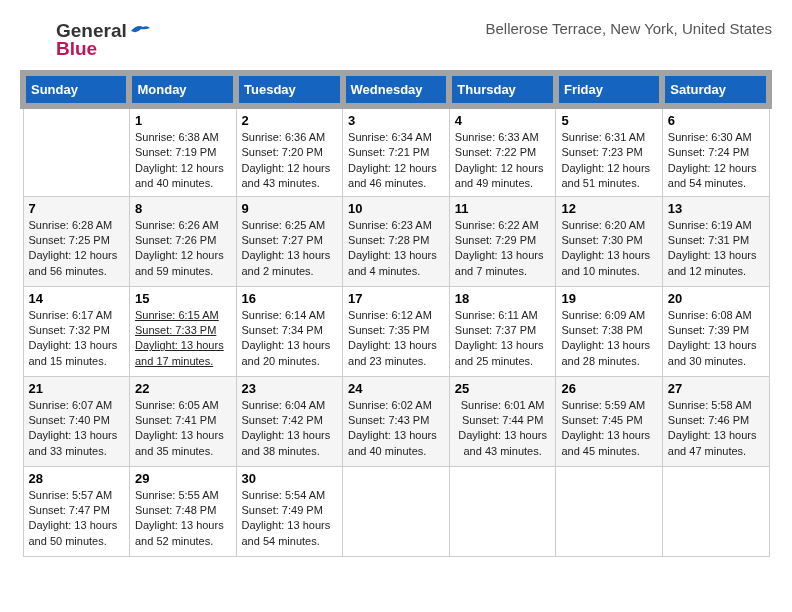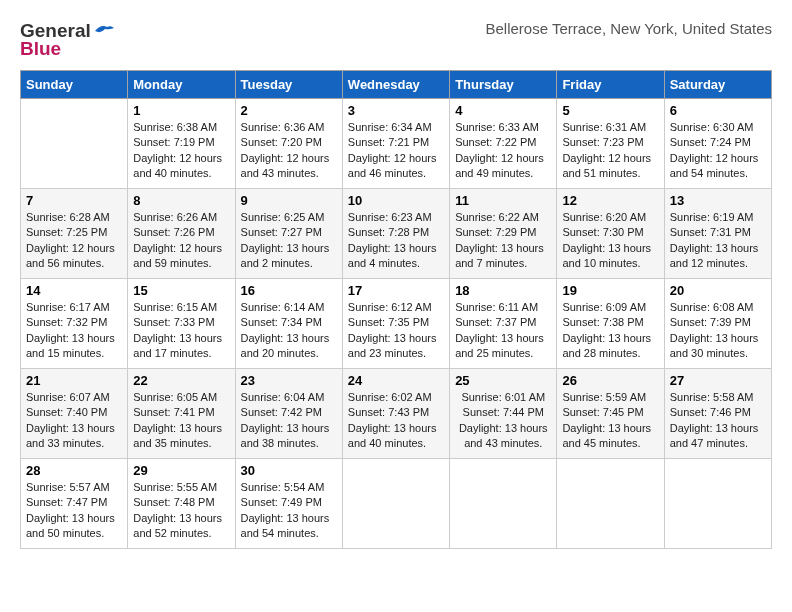--- a/index.html
+++ b/index.html
@@ -13,20 +13,21 @@
     .header {
       display: flex;
       justify-content: space-between;
       align-items: flex-start;
       margin-bottom: 10px;
     }
     .logo {
       display: flex;
       flex-direction: column;
       align-items: flex-start;
+      margin-left: 36px;
     }
     .title-block {
       text-align: right;
     }
     .title-month {
       font-size: 32px;
       font-weight: bold;
       color: #333;
     }
     .title-location {
@@ -38,21 +39,21 @@
       border-collapse: collapse;
       font-size: 11px;
     }
     thead tr th {
       background-color: #1565C0;
       color: #fff;
       padding: 6px 5px;
       text-align: left;
       font-size: 13px;
       font-weight: bold;
-      border: 1px solid #a3a3a3;
+      border: 6px solid #a3a3a3;
     }
     tbody tr td {
       border: 1px solid #ccc;
       padding: 4px 5px;
       vertical-align: top;
       width: 107px;
       min-height: 80px;
       height: 90px;
     }
     .day-num {
@@ -206,21 +207,21 @@
       <tr>
         <td>
           <span class="day-num">14</span>
           <div class="day-info" style="white-space: pre-line;">Sunrise: 6:17 AM
 Sunset: 7:32 PM
 Daylight: 13 hours
 and 15 minutes.</div>
         </td>
         <td>
           <span class="day-num">15</span>
-          <div class="day-info" style="white-space: pre-line;">Sunrise: 6:15 AM
+          <div class="day-info" style="white-space: pre-line; text-decoration: underline;">Sunrise: 6:15 AM
 Sunset: 7:33 PM
 Daylight: 13 hours
 and 17 minutes.</div>
         </td>
         <td>
           <span class="day-num">16</span>
           <div class="day-info" style="white-space: pre-line;">Sunrise: 6:14 AM
 Sunset: 7:34 PM
 Daylight: 13 hours
 and 20 minutes.</div>

